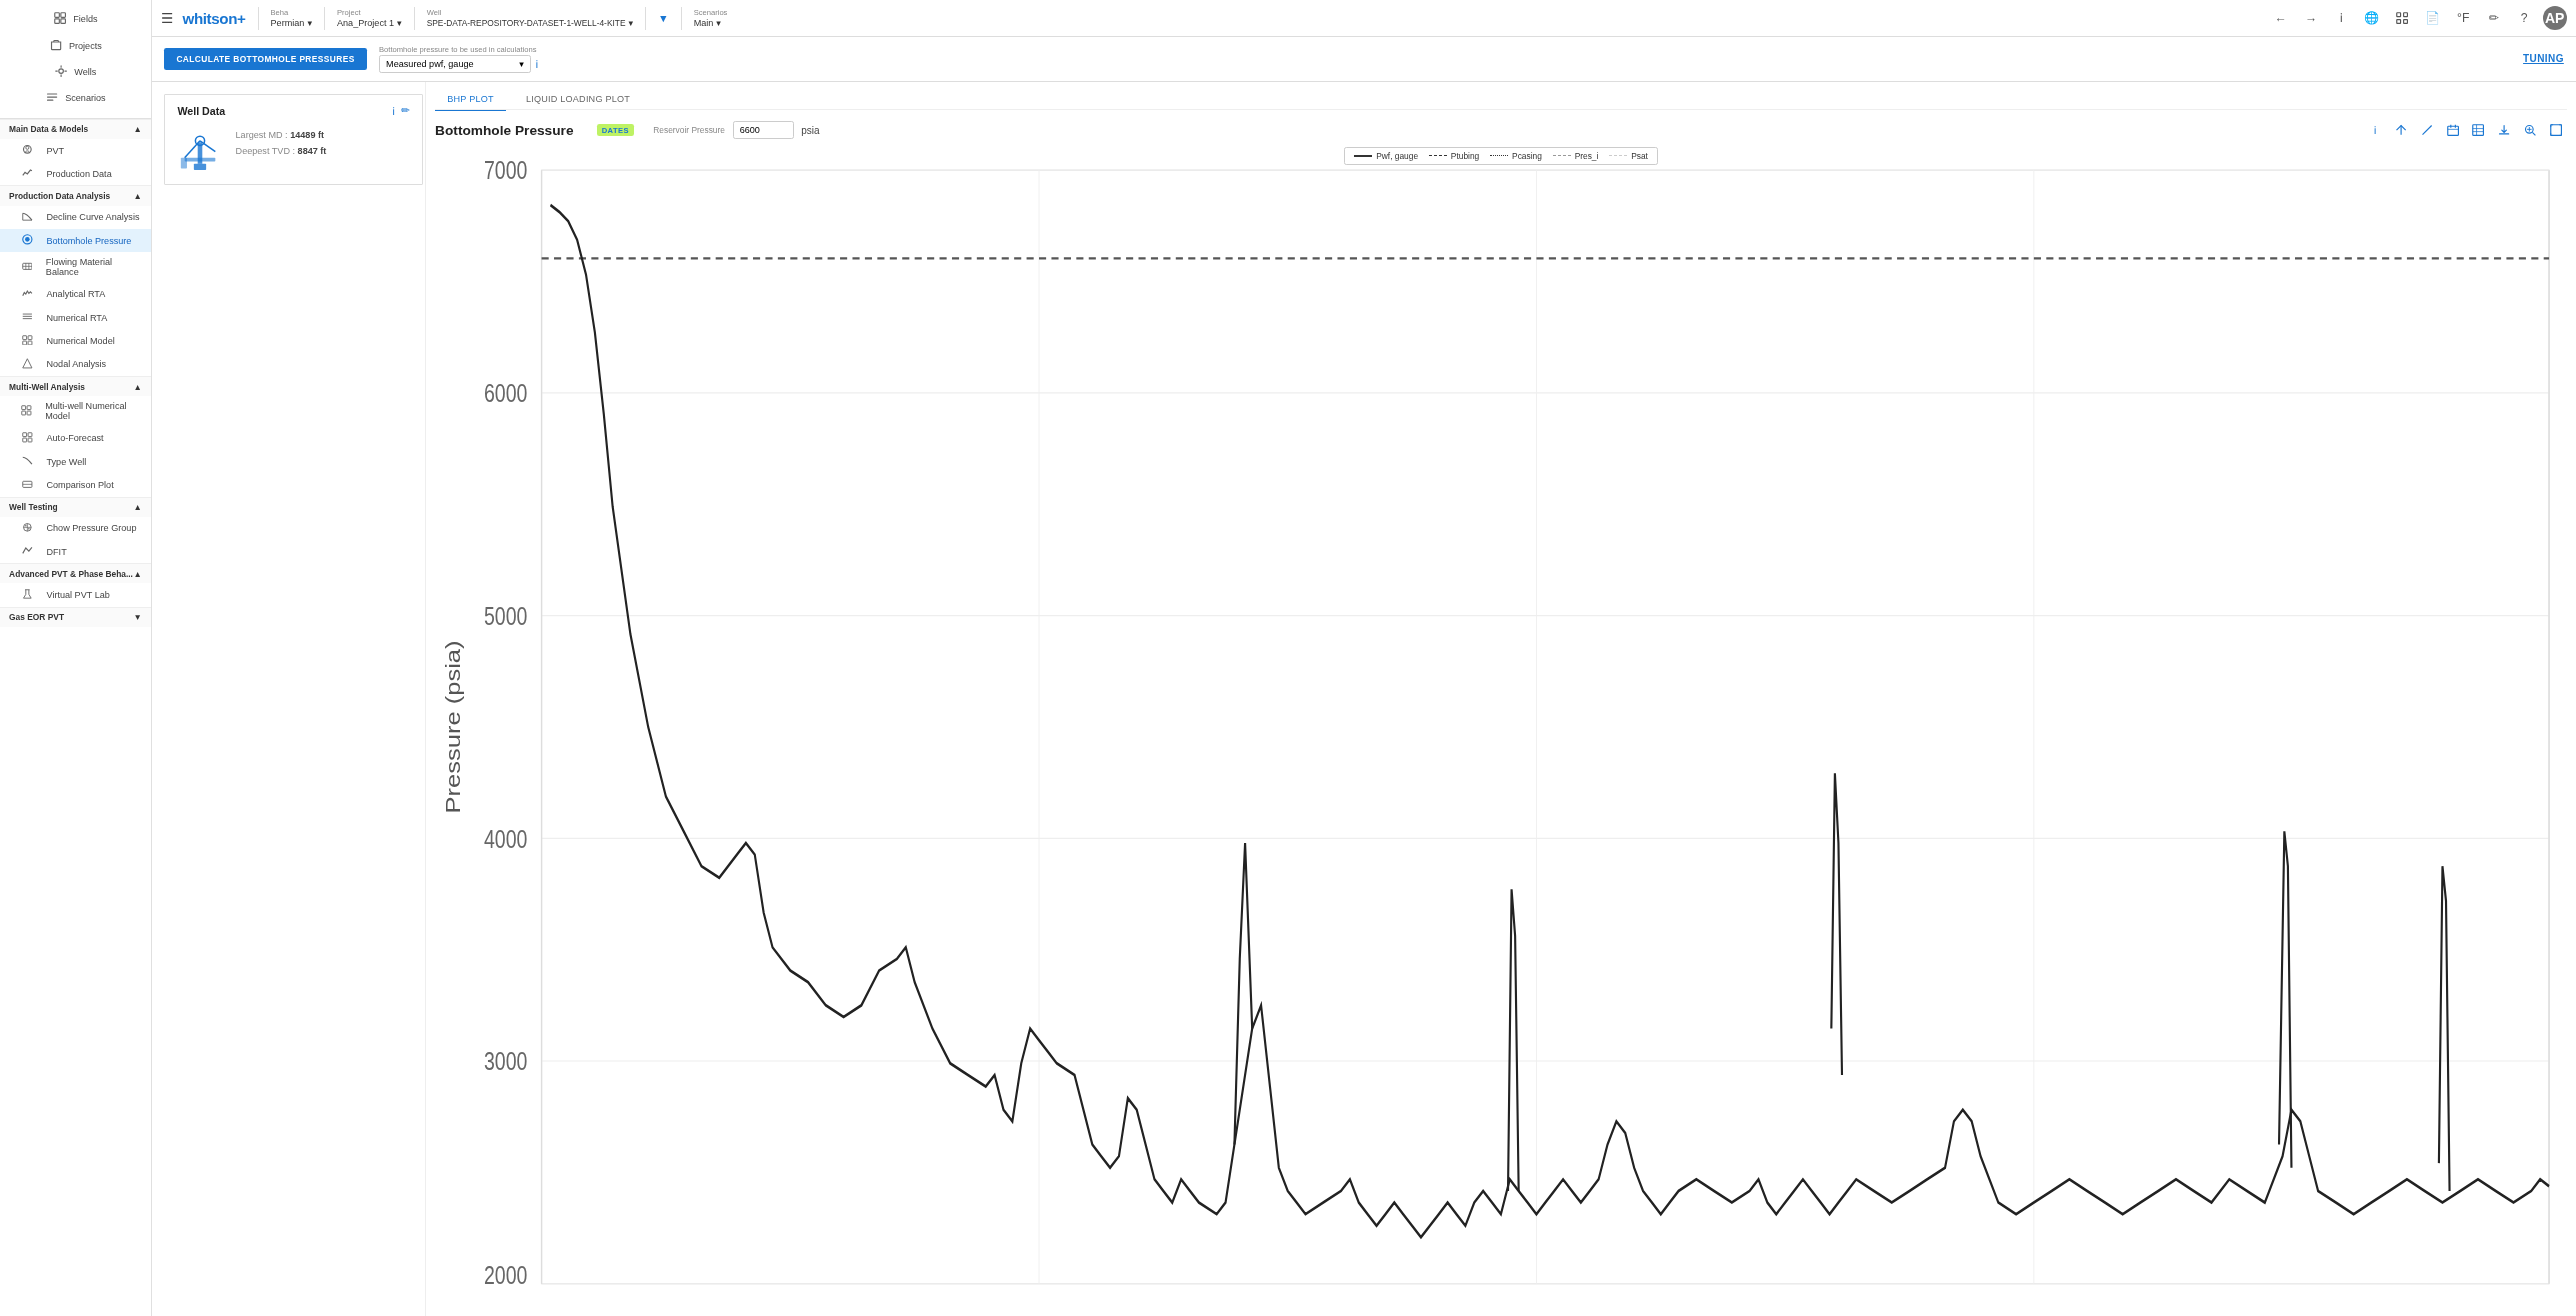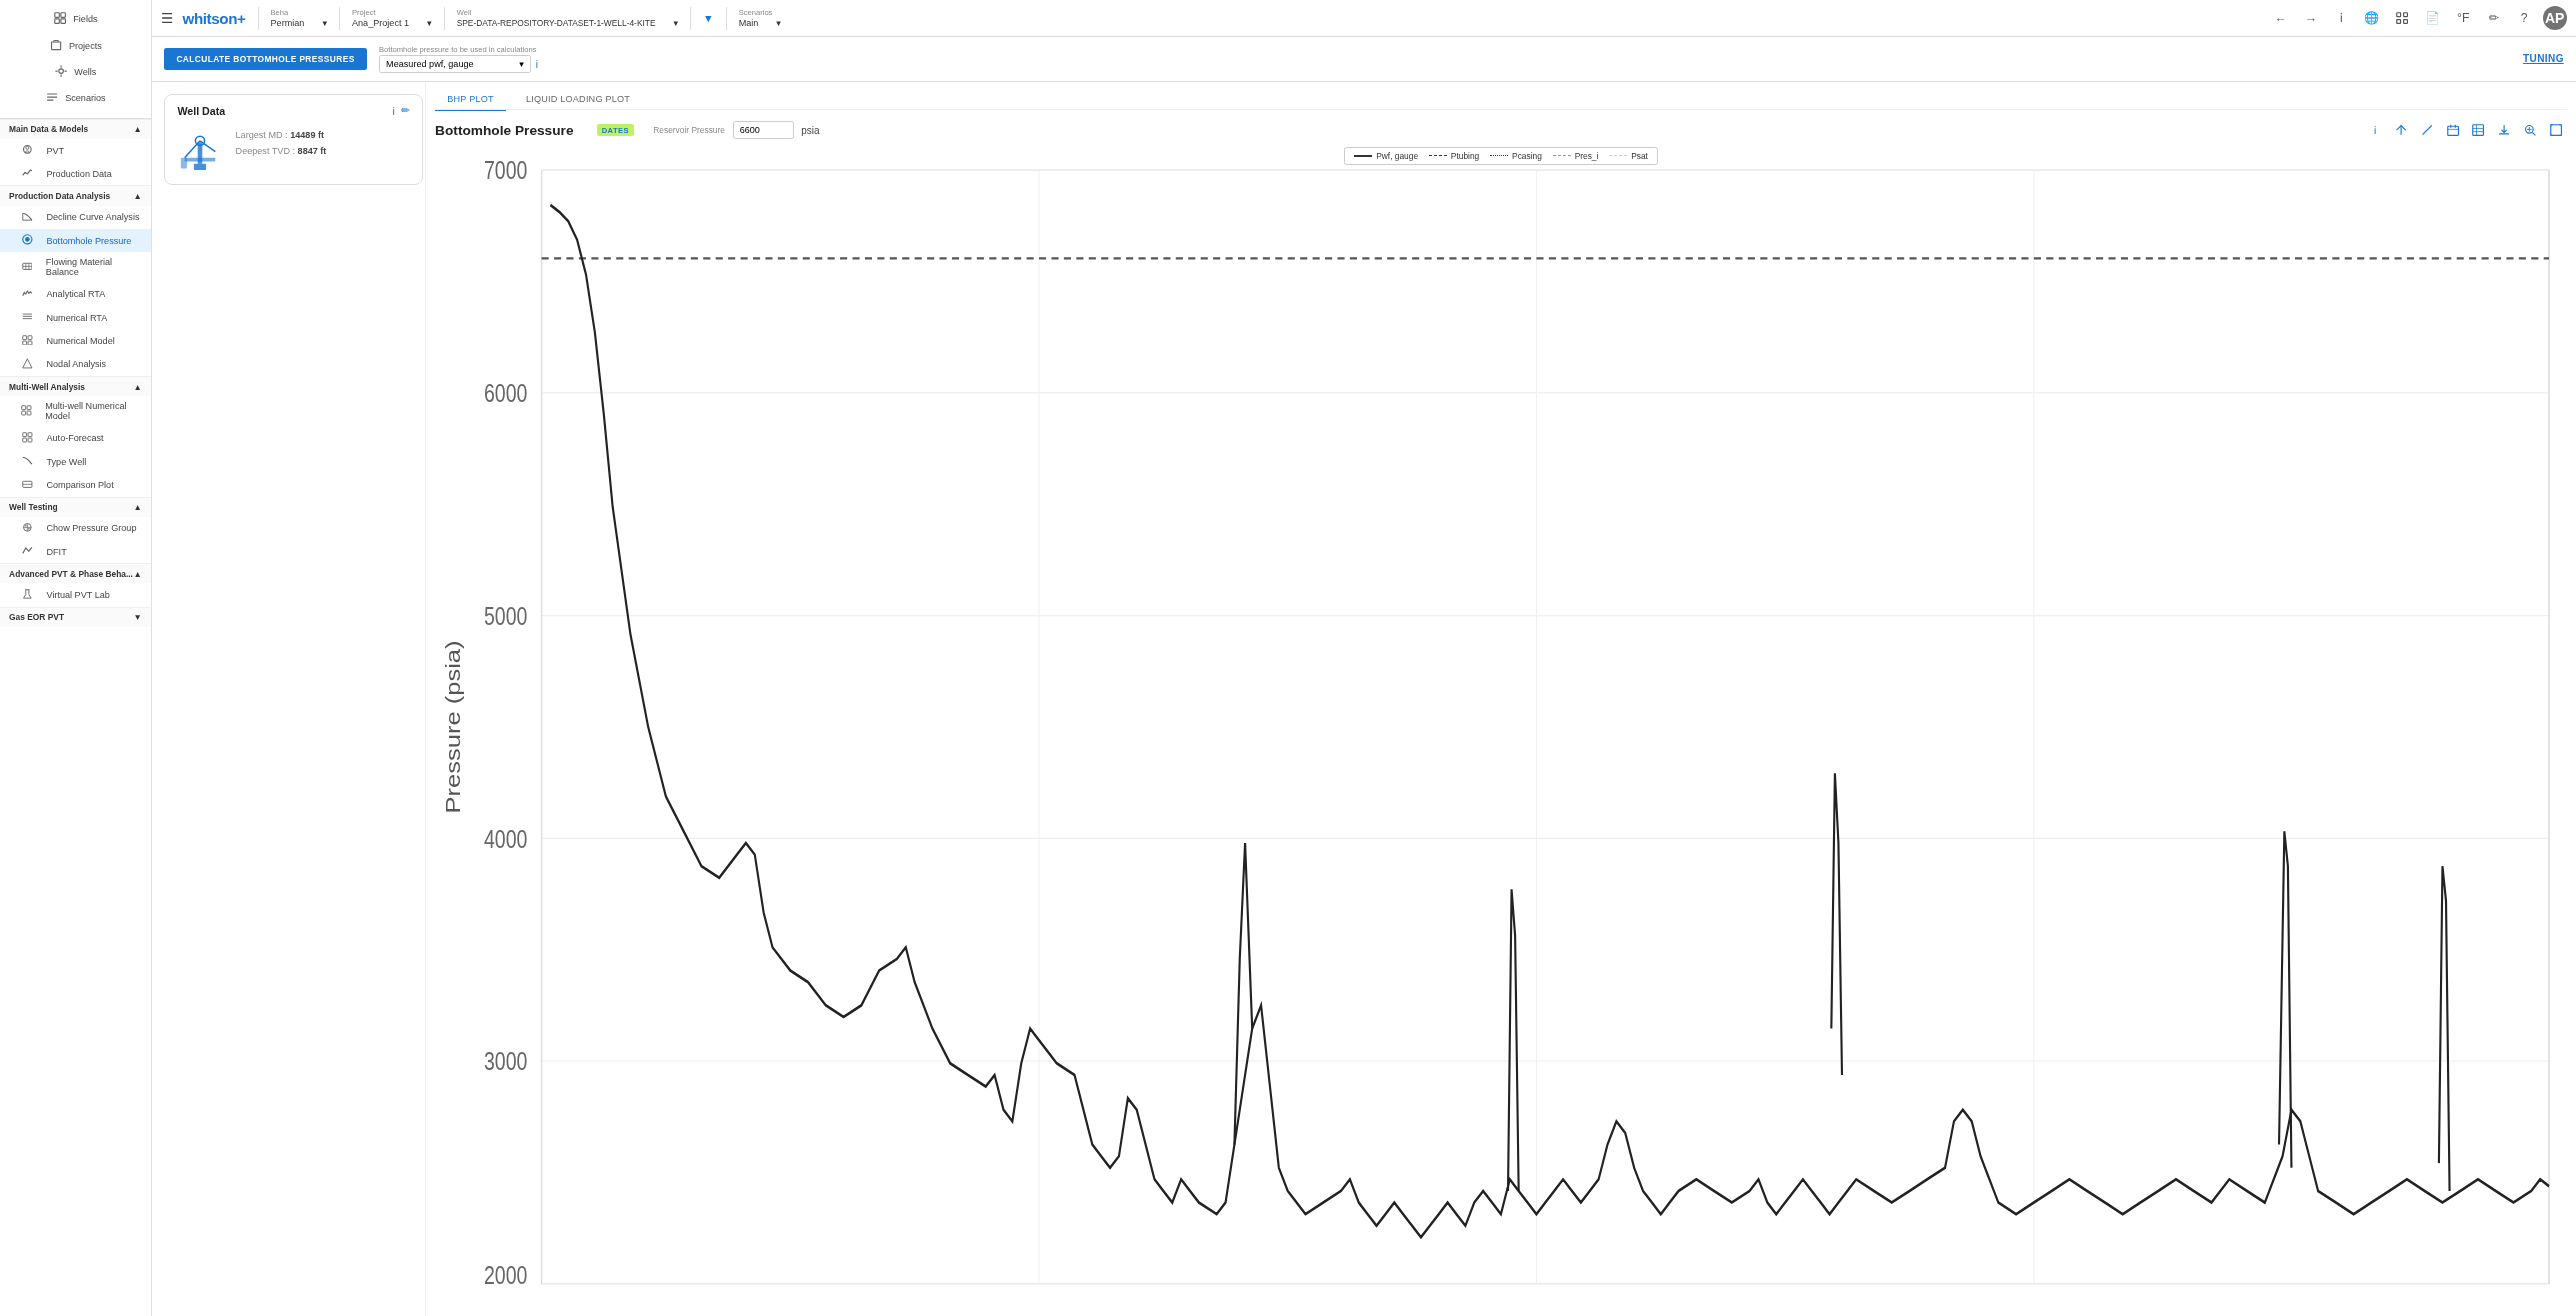--- a/index.html
+++ b/index.html
@@ -62,21 +62,21 @@
       flex-shrink: 0;
     }
     .topbar-hamburger { font-size: 13.7px; color: #444; cursor: pointer; }
     .topbar-brand { font-size: 13.7px; font-weight: 700; color: #1a237e; letter-spacing: -0.4px; }
     .topbar-brand span { color: #1976d2; font-size: 15.2px; }
     .topbar-field, .topbar-project, .topbar-well, .topbar-scenarios {
       display: flex; flex-direction: column; gap: 0.8px;
     }
     .topbar-label { font-size: 7.6px; color: #888; }
     .topbar-selector {
-      display: flex; align-items: center; gap: 18px;
+      display: flex; align-items: center; gap: 3px;
       font-size: 9.1px; color: #333; cursor: pointer;
     }
     .topbar-divider { width: 0.8px; height: 23px; background: #ddd; margin: 0 3px; }
     .topbar-well-display {
       font-size: 8.4px; color: #333; max-width: 229px;
       display: flex; align-items: center; gap: 3px;
     }
     .topbar-actions {
       margin-left: auto;
       display: flex; align-items: center; gap: 6.1px;
@@ -138,21 +138,21 @@
       display: flex; align-items: center; justify-content: space-between;
     }
     .info-icon { color: #1976d2; font-size: 10.7px; cursor: pointer; }
     .tuning-link {
       margin-left: auto;
       color: #1976d2; font-size: 10px; font-weight: 600;
       cursor: pointer; letter-spacing: 0.4px; text-decoration: underline;
     }
     .well-data-card {
       border: 0.8px solid #ddd;
-      border-radius: 8px;
+      border-radius: 1px;
       padding: 9.1px 12.2px;
       width: 259px;
       background: #fff;
     }
     .well-data-card-header {
       display: flex; align-items: center; justify-content: space-between;
       margin-bottom: 9.1px;
     }
     .well-data-title { font-size: 10.7px; font-weight: 600; color: #222; }
     .well-data-icons { display: flex; gap: 6.1px; }

